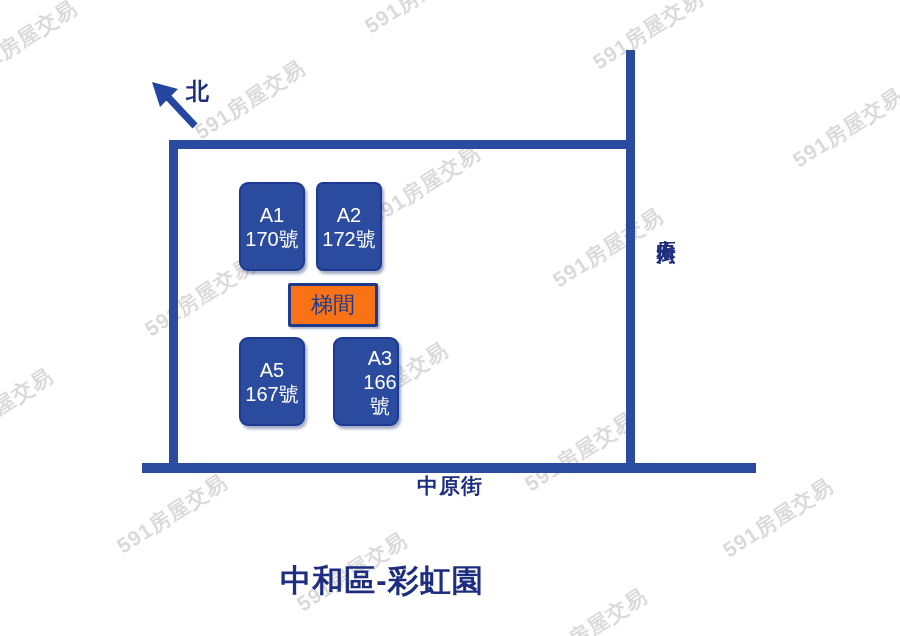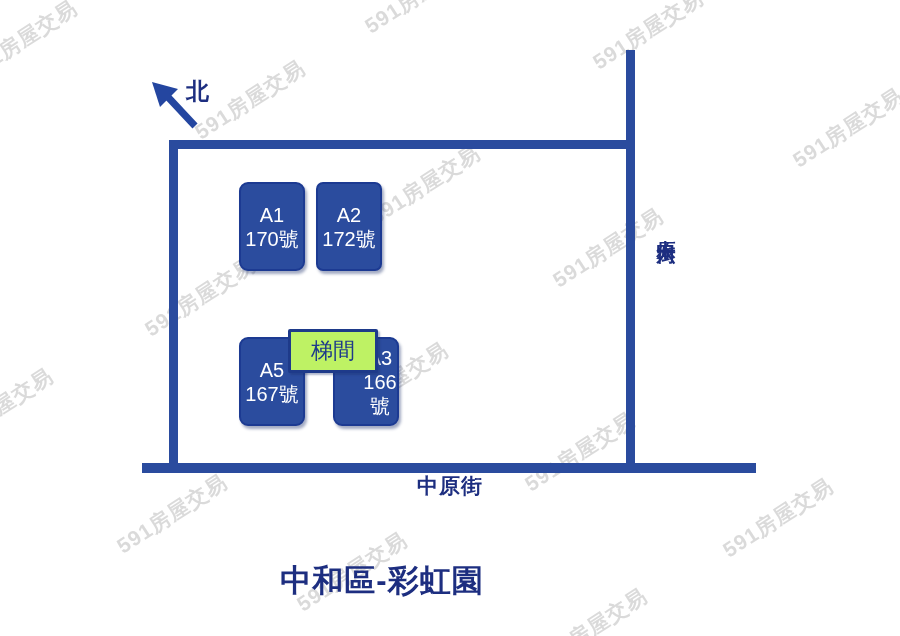--- a/index.html
+++ b/index.html
@@ -42,24 +42,24 @@
     color:#fff;display:flex;flex-direction:column;align-items:center;justify-content:center;
     font-size:20px;line-height:24px;text-align:center;
   }
   .unit-a1{left:239px;top:182px;}
   .unit-a2{left:316px;top:182px;border-radius:7px;}
   .unit-a5{left:239px;top:337px;}
   .unit-a3{left:333px;top:337px;padding-left:28px;}
   
   .stair{
     position:absolute;left:288px;top:283px;width:90px;height:44px;box-sizing:border-box;z-index:3;
-    background:#bef264;border:3px solid #1e3a8a;border-radius:2px;
+    background:#f97316;border:3px solid #1e3a8a;border-radius:2px;
     box-shadow:2px 2px 2px rgba(25,45,105,.35);
     display:flex;align-items:center;justify-content:center;
-    font-size:22px;color:#1e3a8a;margin-top:46px;
+    font-size:22px;color:#1e3a8a;
   }
   
   .street-label-v{
     position:absolute;left:653px;top:224px;z-index:3;
     writing-mode:vertical-rl;text-orientation:upright;
     font-size:19px;letter-spacing:2px;font-weight:600;color:var(--navy);
   }
   .street-label-h{
     position:absolute;left:417px;top:472px;z-index:3;
     font-size:21px;font-weight:600;color:var(--navy);letter-spacing:1px;text-align:right;

